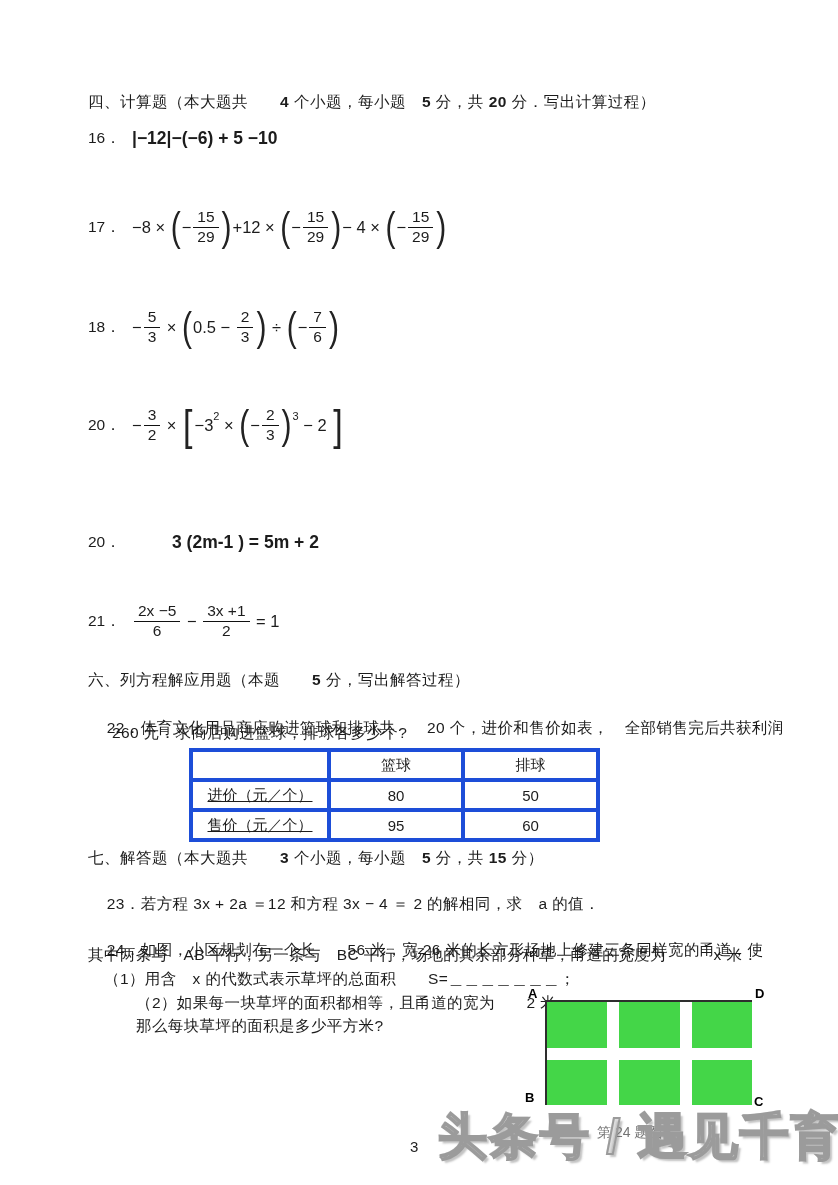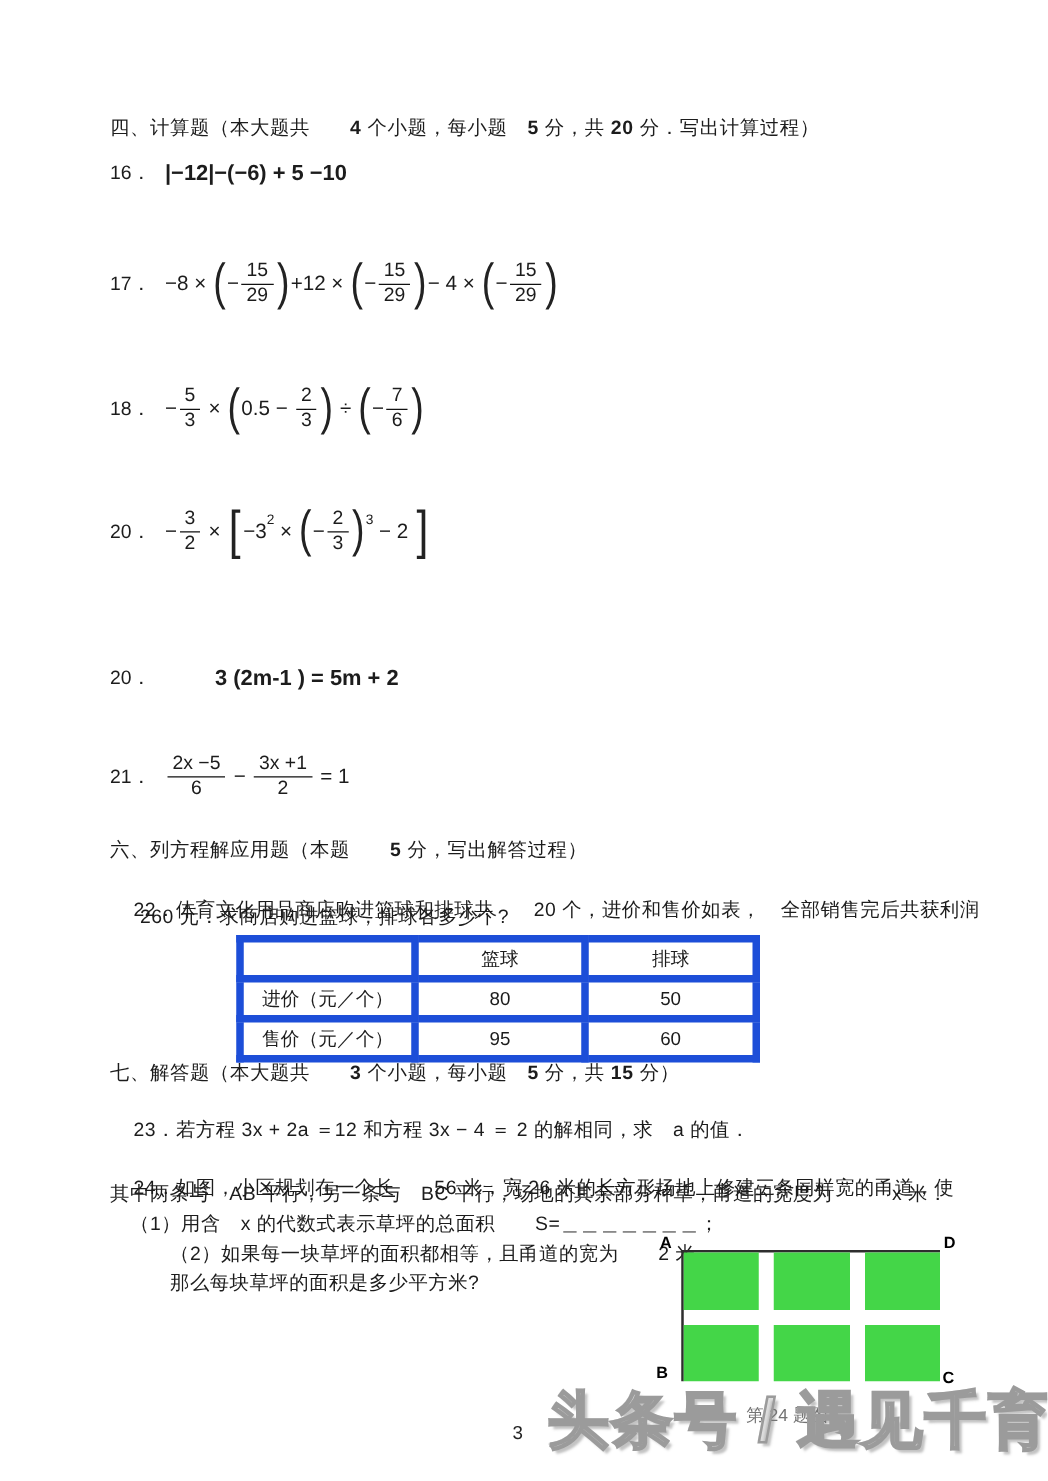--- a/index.html
+++ b/index.html
@@ -17,22 +17,22 @@
   .textline{font-size:15.5px; letter-spacing:0.4px; white-space:pre;}
   
   .frac{display:inline-flex; flex-direction:column; align-items:center; vertical-align:middle; margin:0 2px; line-height:1.05;}
   .fnum{display:block; border-bottom:1.4px solid #111; padding:0 4px 1px 4px; font-size:15.5px; text-align:center;}
   .fden{display:block; padding-top:1px; font-size:15.5px; text-align:center;}
   .bigp{display:inline-block; font-size:30px; font-weight:300; transform:scaleY(1.35); line-height:1; margin:0 1px; color:#222;}
   .bigb{display:inline-block; font-size:34px; font-weight:300; transform:scaleY(1.25); line-height:1; margin:0 2px; color:#222;}
   .expr sup{font-size:11px; position:relative; top:-9px; line-height:0;}
   
   .ptable{border-collapse:collapse;}
-  .ptable td{border:6px solid #1d4ed8; text-align:center; font-size:15px; height:24px; padding:1px 4px;}
-  .ptable td.c0{width:126px;}
+  .ptable td{border:4px solid #1d4ed8; text-align:center; font-size:15px; height:24px; padding:1px 4px;}
+  .ptable td.c0{width:126px;text-decoration:underline;}
   .ptable td.c1{width:122px;}
   .ptable td.c2{width:123px;border-radius:12px;}
   
   #grass-grid{
     display:grid; grid-template-columns:repeat(3,1fr); grid-template-rows:repeat(2,1fr);
     gap:12px; border-top:2px solid #2e2e2e; border-left:2px solid #2e2e2e; box-sizing:border-box;
   }
   .grass{background:var(--grass,#44d648);}
   .corner{font-size:13px; font-weight:bold; color:#000;}
   .caption{font-size:14px; color:#737373; z-index:1;}

